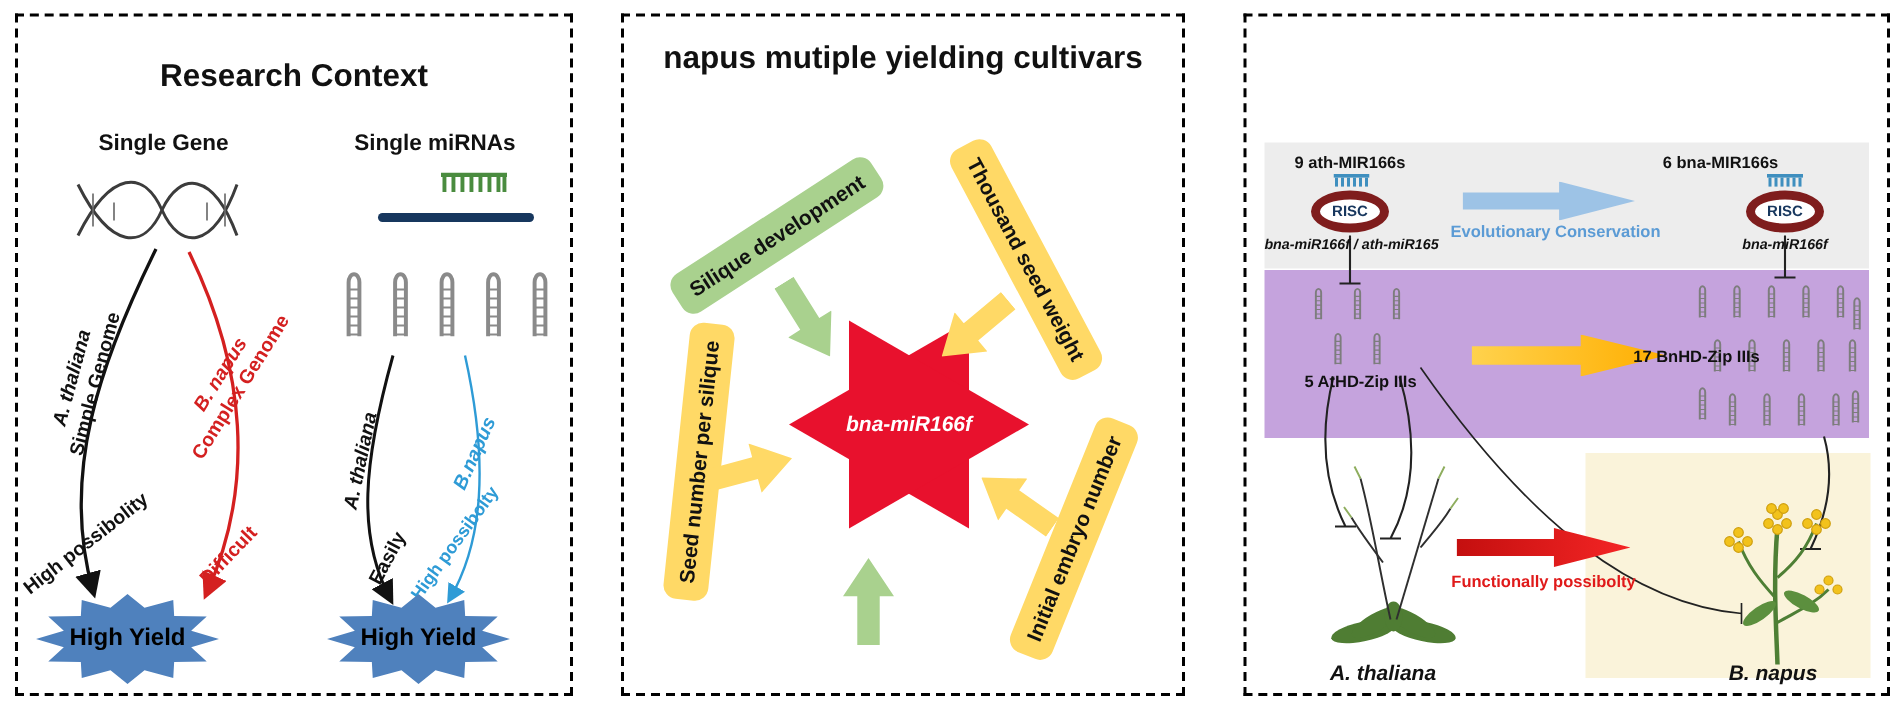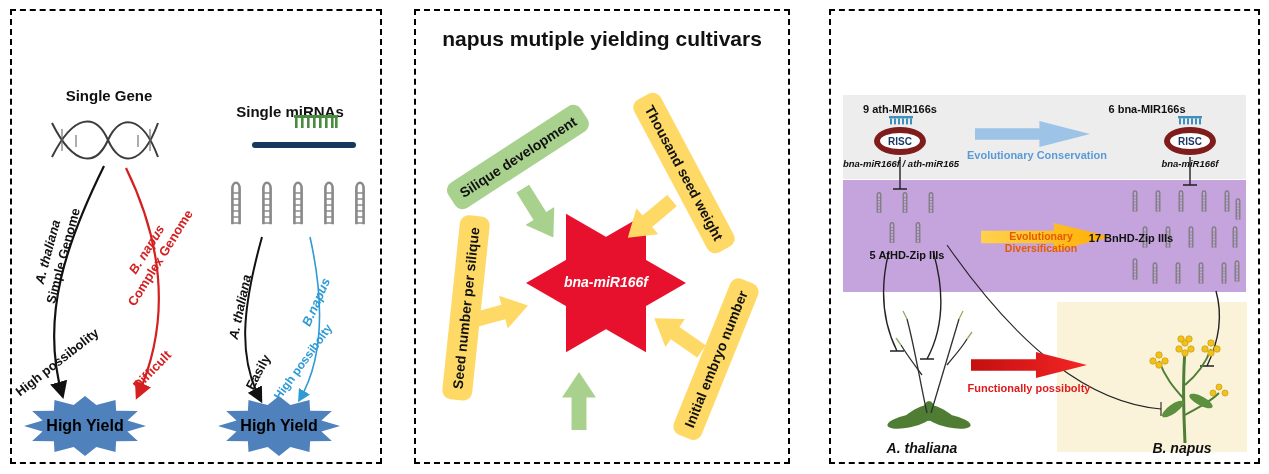--- a/index.html
+++ b/index.html
@@ -56,33 +56,34 @@
       </marker>
     <marker id="mk-bl" viewBox="0 0 10 10" refX="7" refY="5" markerWidth="8" markerHeight="8" orient="auto">
         <path d="M0 0 L10 5 L0 10 z" fill="#2e9bd6"></path>
       </marker>
   </defs>
 </svg>
 
 <div class="canvas">
 
   <section class="panel" id="p1">
+    <div class="ptitle">Research Context</div>
 
     <div class="sublabel" style="left:22px;top:76px;width:150px">Single Gene</div>
     <svg class="abs" style="left:34px;top:98px" width="118" height="62" viewBox="0 0 118 62">
       <g fill="none" stroke="#3c3c3c" stroke-width="2">
         <path d="M6 14 C 28 58 50 58 62 31 C 74 5 96 5 112 48"></path>
         <path d="M6 48 C 28 4 50 4 62 31 C 74 58 96 58 112 14"></path>
       </g>
       <g stroke="#6a6a6a" stroke-width="1.1">
         <path d="M16 20 V42 M30 26 V38 M92 26 V38 M104 20 V42"></path>
       </g>
     </svg>
 
-    <div class="sublabel" style="left:196px;top:92px;width:164px">Single miRNAs</div>
+    <div class="sublabel" style="left:196px;top:76px;width:164px">Single miRNAs</div>
     <svg class="abs" style="left:282px;top:104px" width="44" height="14" viewBox="0 0 44 14">
       <g fill="#4a8c3f">
         <rect x="0" y="0" width="44" height="3"></rect>
         <rect x="1" y="3" width="2.6" height="10"></rect>
           <rect x="7" y="3" width="2.6" height="10"></rect>
           <rect x="13" y="3" width="2.6" height="10"></rect>
         <rect x="19" y="3" width="2.6" height="10"></rect>
           <rect x="25" y="3" width="2.6" height="10"></rect>
           <rect x="31" y="3" width="2.6" height="10"></rect>
         <rect x="37" y="3" width="2.6" height="10"></rect>
@@ -206,21 +207,20 @@
     <svg class="abs" style="left:30px;top:176px;color:#7d7d7d" width="92" height="60" viewBox="0 0 92 60">
       <use href="#hp" x="12" y="0" width="12" height="27"></use>
         <use href="#hp" x="38" y="0" width="12" height="27"></use>
         <use href="#hp" x="64" y="0" width="12" height="27"></use>
       <use href="#hp" x="25" y="30" width="12" height="27"></use>
         <use href="#hp" x="51" y="30" width="12" height="27"></use>
     </svg>
     <div class="smlbl" style="left:14px;top:238px;width:124px">5 AtHD-Zip IIIs</div>
 
     <div class="barrow abs" style="left:150px;top:212px;width:130px;height:28px;background:linear-gradient(90deg,#ffd24d,#ffae00)"></div>
-    <div class="flowtxt" style="left:144px;top:219px;width:132px;color:#e55b00;font-size:10.5px">Evolutionary Diversification</div>
 
     <svg class="abs" style="left:296px;top:172px;color:#7d7d7d" width="118" height="106" viewBox="0 0 118 106">
       <use href="#hp" x="2" y="2" width="12" height="28"></use>
         <use href="#hp" x="25" y="2" width="12" height="28"></use>
         <use href="#hp" x="48" y="2" width="12" height="28"></use>
         <use href="#hp" x="71" y="2" width="12" height="28"></use>
         <use href="#hp" x="94" y="2" width="12" height="28"></use>
         <use href="#hp" x="105" y="10" width="12" height="28"></use>
       <use href="#hp" x="12" y="38" width="12" height="28"></use>
         <use href="#hp" x="35" y="38" width="12" height="28"></use>

